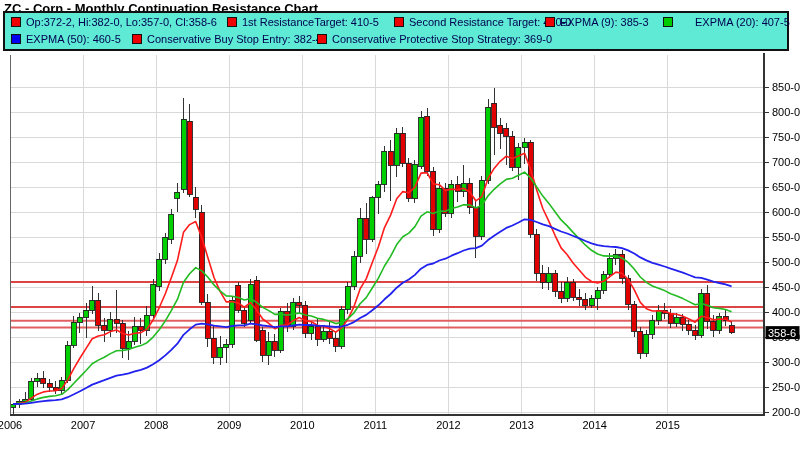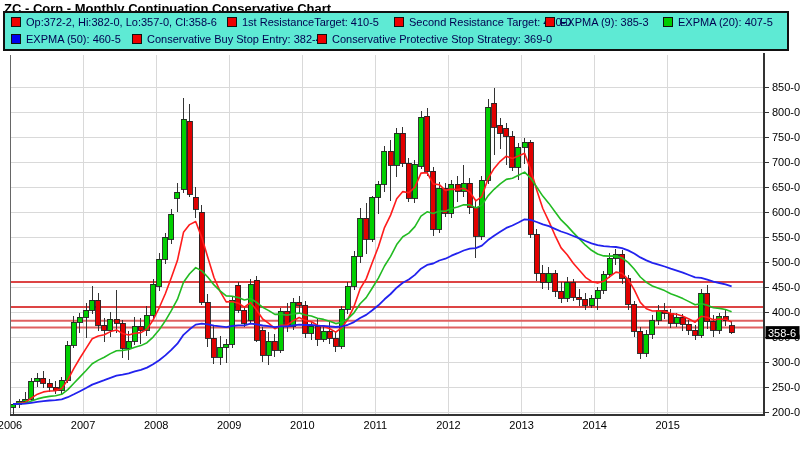--- a/index.html
+++ b/index.html
@@ -11,39 +11,39 @@
               border:2px solid #111111;box-sizing:border-box;}
   .legend-item{position:absolute;height:14px;display:flex;align-items:center;white-space:nowrap;}
   .legend-marker{width:8px;height:8px;border:1px solid #111111;margin-right:5px;flex:0 0 auto;}
   .legend-label{font-size:11px;}
   #plot-svg{position:absolute;left:0;top:0;}
 </style>
 </head>
 <body>
 
 <div id="screen">
-  <div id="chart-title">ZC - Corn - Monthly Continuation Conservative Chart</div>
+  <div id="chart-title">ZC - Corn - Monthly Continuation Resistance Chart</div>
   <div id="legend-box" style="background: #5eead4;">
       <div class="legend-item" style="left: 6px; top: 2px;">
         <span class="legend-marker" style="background: rgb(238, 0, 0);"></span>
         <span class="legend-label" style="color: rgb(0, 0, 79);">Op:372-2, Hi:382-0, Lo:357-0, Cl:358-6</span>
       </div>
       <div class="legend-item" style="left: 222px; top: 2px;">
         <span class="legend-marker" style="background: rgb(238, 0, 0);"></span>
         <span class="legend-label" style="color: rgb(0, 0, 79);">1st ResistanceTarget: 410-5</span>
       </div>
       <div class="legend-item" style="left: 389px; top: 2px;">
         <span class="legend-marker" style="background: rgb(238, 0, 0);"></span>
         <span class="legend-label" style="color: rgb(0, 0, 79);">Second Resistance Target: 460-0</span>
       </div>
       <div class="legend-item" style="left: 540px; top: 2px;">
         <span class="legend-marker" style="background: rgb(238, 0, 0);"></span>
         <span class="legend-label" style="color: rgb(0, 0, 79); text-align: center;">EXPMA (9): 385-3</span>
       </div>
-      <div class="legend-item" style="left: 658px; top: 2px;">
+      <div class="legend-item" style="left: 658px; top: 2px; gap: 17px;">
         <span class="legend-marker" style="background: rgb(0, 204, 0);"></span>
         <span class="legend-label" style="color: rgb(0, 0, 79);">EXPMA (20): 407-5</span>
       </div>
       <div class="legend-item" style="left: 6px; top: 19px;">
         <span class="legend-marker" style="background: rgb(0, 0, 238);"></span>
         <span class="legend-label" style="color: rgb(0, 0, 79);">EXPMA (50): 460-5</span>
       </div>
       <div class="legend-item" style="left: 127px; top: 19px;">
         <span class="legend-marker" style="background: rgb(238, 0, 0);"></span>
         <span class="legend-label" style="color: rgb(0, 0, 79);">Conservative Buy Stop Entry: 382-4</span>

